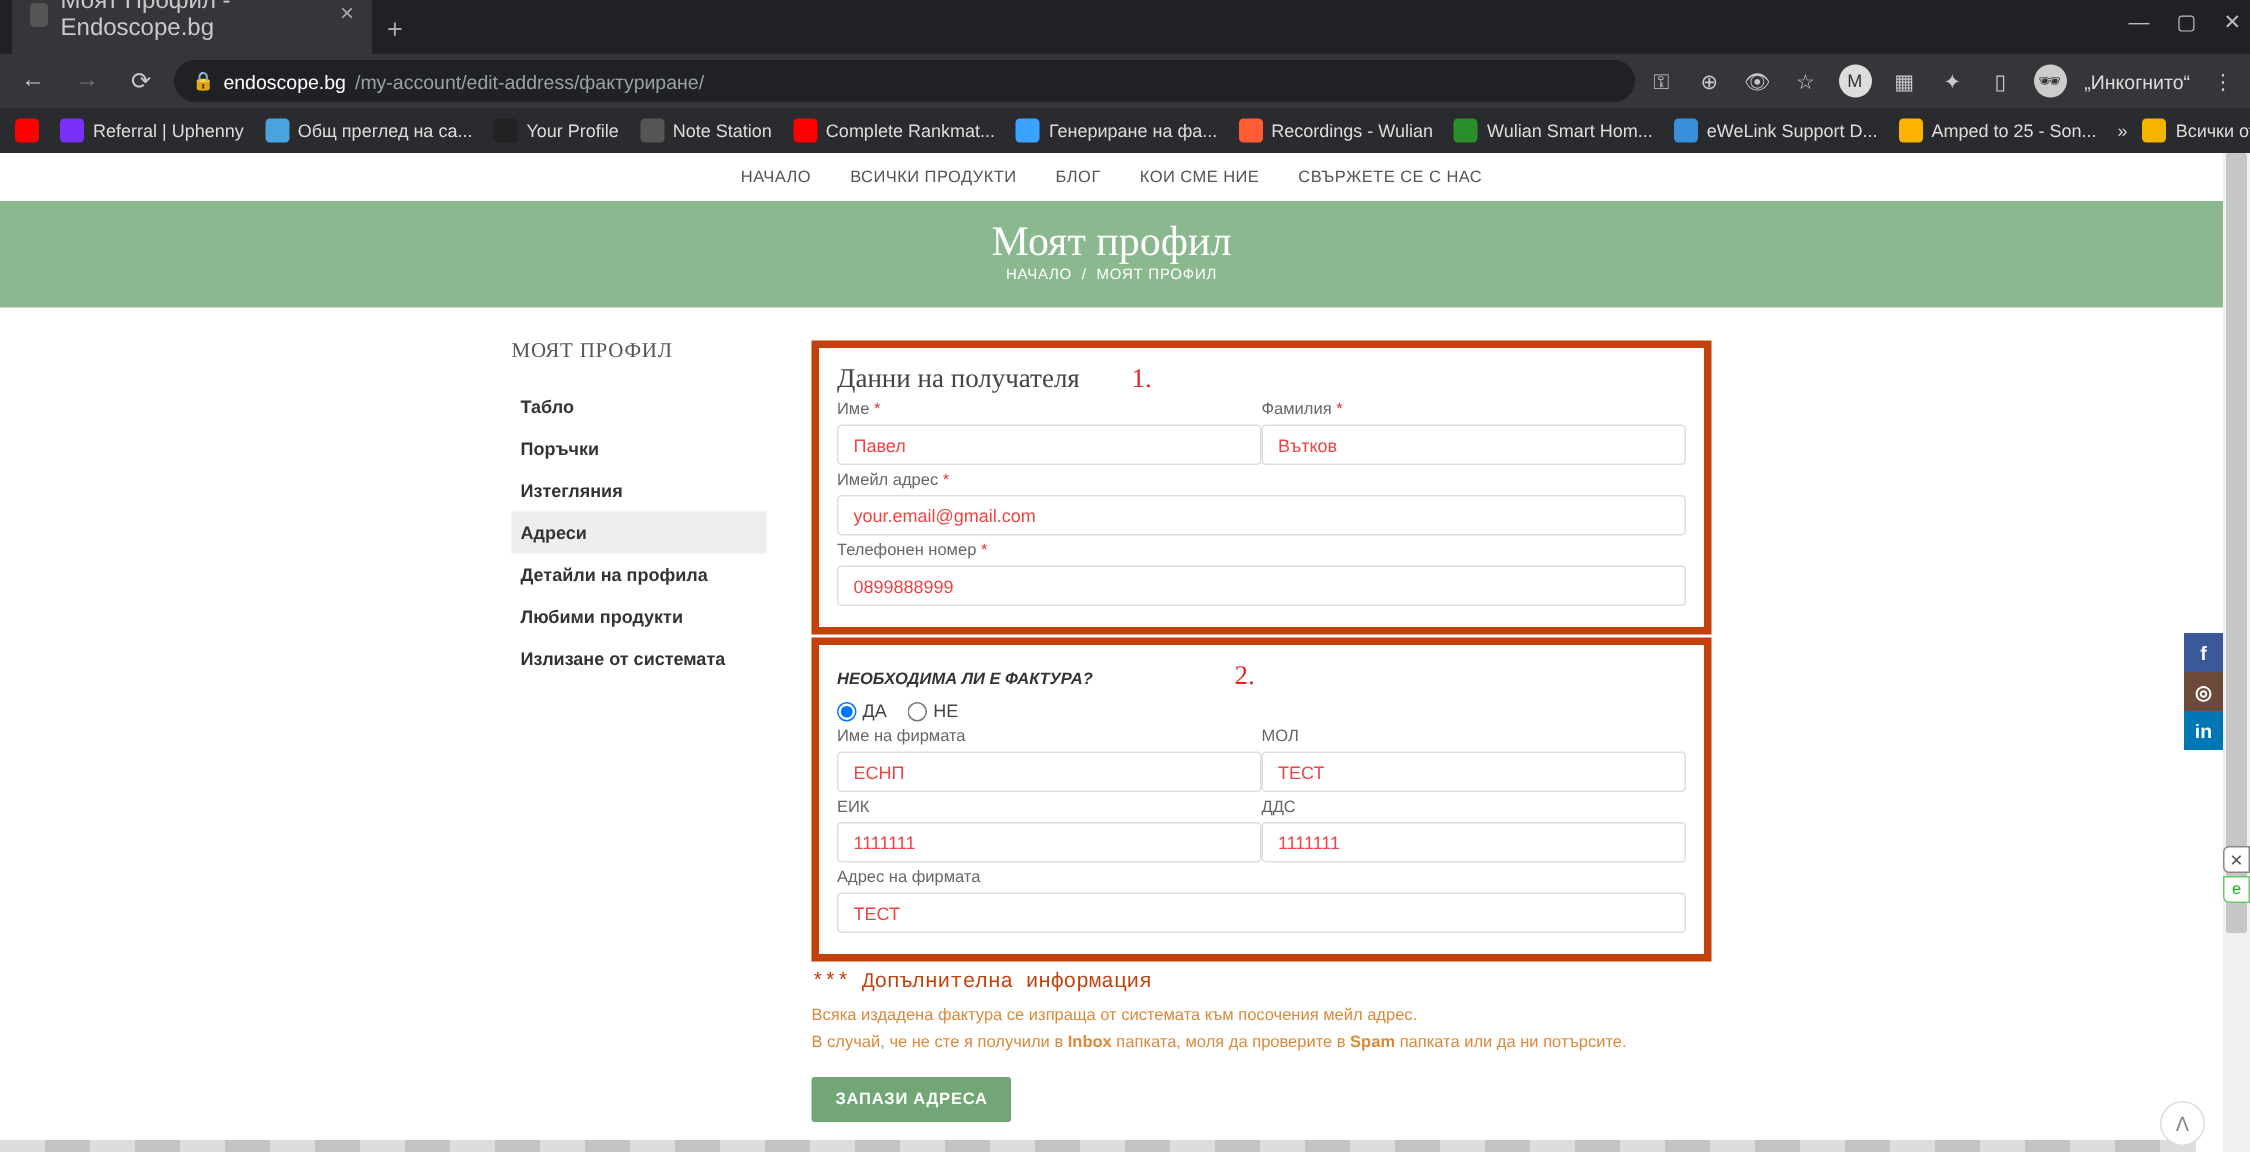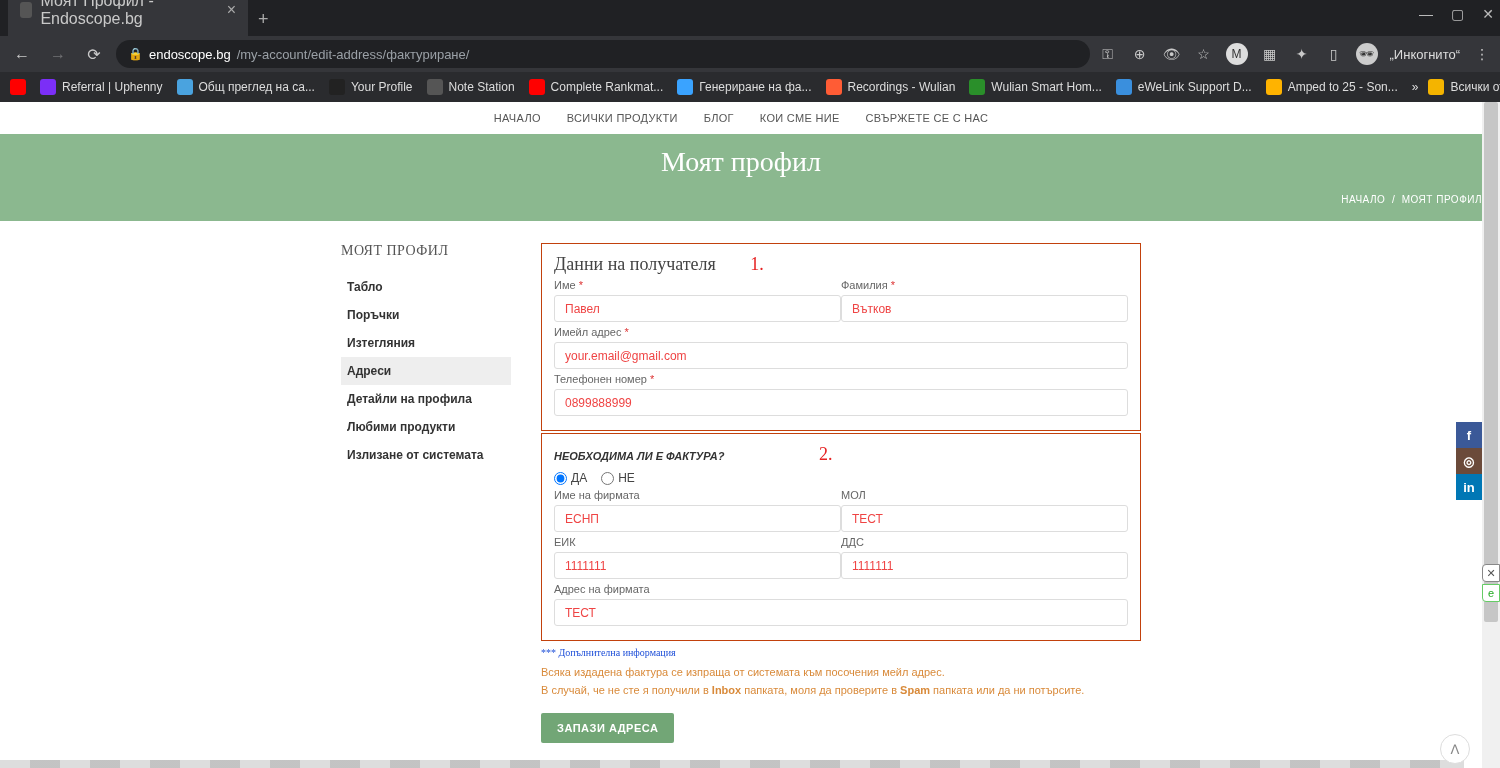--- a/index.html
+++ b/index.html
@@ -30,44 +30,44 @@
   .bookmark .bicon { width: 16px; height: 16px; border-radius: 3px; }
   .bookmarks-right { margin-left: auto; display: flex; align-items: center; gap: 10px; }
   
   
   .page-wrap { position: relative; background: #fff; height: calc(768px - 36px - 36px - 30px); }
   .page-scroll { position: absolute; left: 0; top: 0; right: 18px; bottom: 0; overflow: hidden; background: #fff; }
   .nav-menu { height: 32px; display: flex; justify-content: center; align-items: center; gap: 26px; font-size: 11px; color: #555; letter-spacing: .3px; }
   .nav-menu a { color: #555; text-decoration: none; cursor: pointer; }
   .hero { background: #8bb88f; color: #fff; text-align: center; padding: 12px 0 16px; }
   .hero h1 { font-family: Georgia, 'Times New Roman', serif; font-weight: normal; font-size: 28px; }
-  .breadcrumb { font-size: 10px; margin-top: 16px; letter-spacing: .5px; text-align: right; }
+  .breadcrumb { font-size: 10px; margin-top: 0; letter-spacing: .5px; }
   .breadcrumb a { color: #fff; text-decoration: none; }
   
   .content { width: 800px; margin: 22px auto 0; display: flex; gap: 30px; }
   .sidebar { width: 170px; }
   .sidebar h3 { font-family: Georgia, serif; font-size: 14px; color: #555; font-weight: normal; margin-bottom: 14px; letter-spacing: .5px; }
   .sidebar-item { display: block; font-size: 12px; color: #333; padding: 7px 6px; font-weight: bold; cursor: pointer; }
   .sidebar-item.active { background: #eee; }
   
   .main { flex: 1; }
-  .section { border: 1px solid #c2410c; padding: 10px 12px 14px; position: relative; }
+  .section { border: 5px solid #c2410c; padding: 10px 12px 14px; position: relative; }
   .section + .section { margin-top: 2px; }
   .section h2 { font-family: Georgia, serif; font-weight: normal; font-size: 18px; color: #444; display: inline-block; }
   .section .marker { color: #e62222; font-family: Georgia, serif; font-size: 18px; margin-left: 30px; }
   .row { display: flex; margin-top: 4px; }
   .field { flex: 1; }
   .field label { font-size: 11px; color: #666; display: block; margin-bottom: 4px; }
   .field label .req { color: #d33; }
   .field input[type=text] { width: 100%; height: 27px; border: 1px solid #ddd; border-radius: 3px; padding: 0 10px; font-size: 12px; color: #ef4444; }
   .radio-row { display: flex; gap: 14px; align-items: center; margin-top: 6px; font-size: 12px; color: #444; }
   .radio-row label { display: flex; align-items: center; gap: 4px; }
   .section .q { font-size: 11px; font-weight: bold; color: #333; font-style: italic; }
   
-  .note-head { color: #1d4ed8; font-family: Liberation Serif, serif; font-size: 10px; margin-top: 6px; }
+  .note-head { color: #c2410c; font-family: Liberation Mono, monospace; font-size: 14px; margin-top: 6px; }
   .note-body { color: #d98a3a; font-size: 11px; margin-top: 6px; line-height: 1.6; }
   .note-body b { font-weight: bold; }
   
   .save-btn { margin-top: 14px; background: #72a676; color: #fff; border: none; padding: 9px 16px; font-size: 11px; font-weight: bold; letter-spacing: .5px; cursor: pointer; border-radius: 2px; }
   
   
   .scrollbar { position: absolute; right: 0; top: 0; bottom: 0; width: 18px; background: #f0f0f0; }
   .scrollbar .thumb { position: absolute; left: 2px; right: 2px; top: 0; height: 520px; background: #c6c6c6; border-radius: 2px; }
   
   

